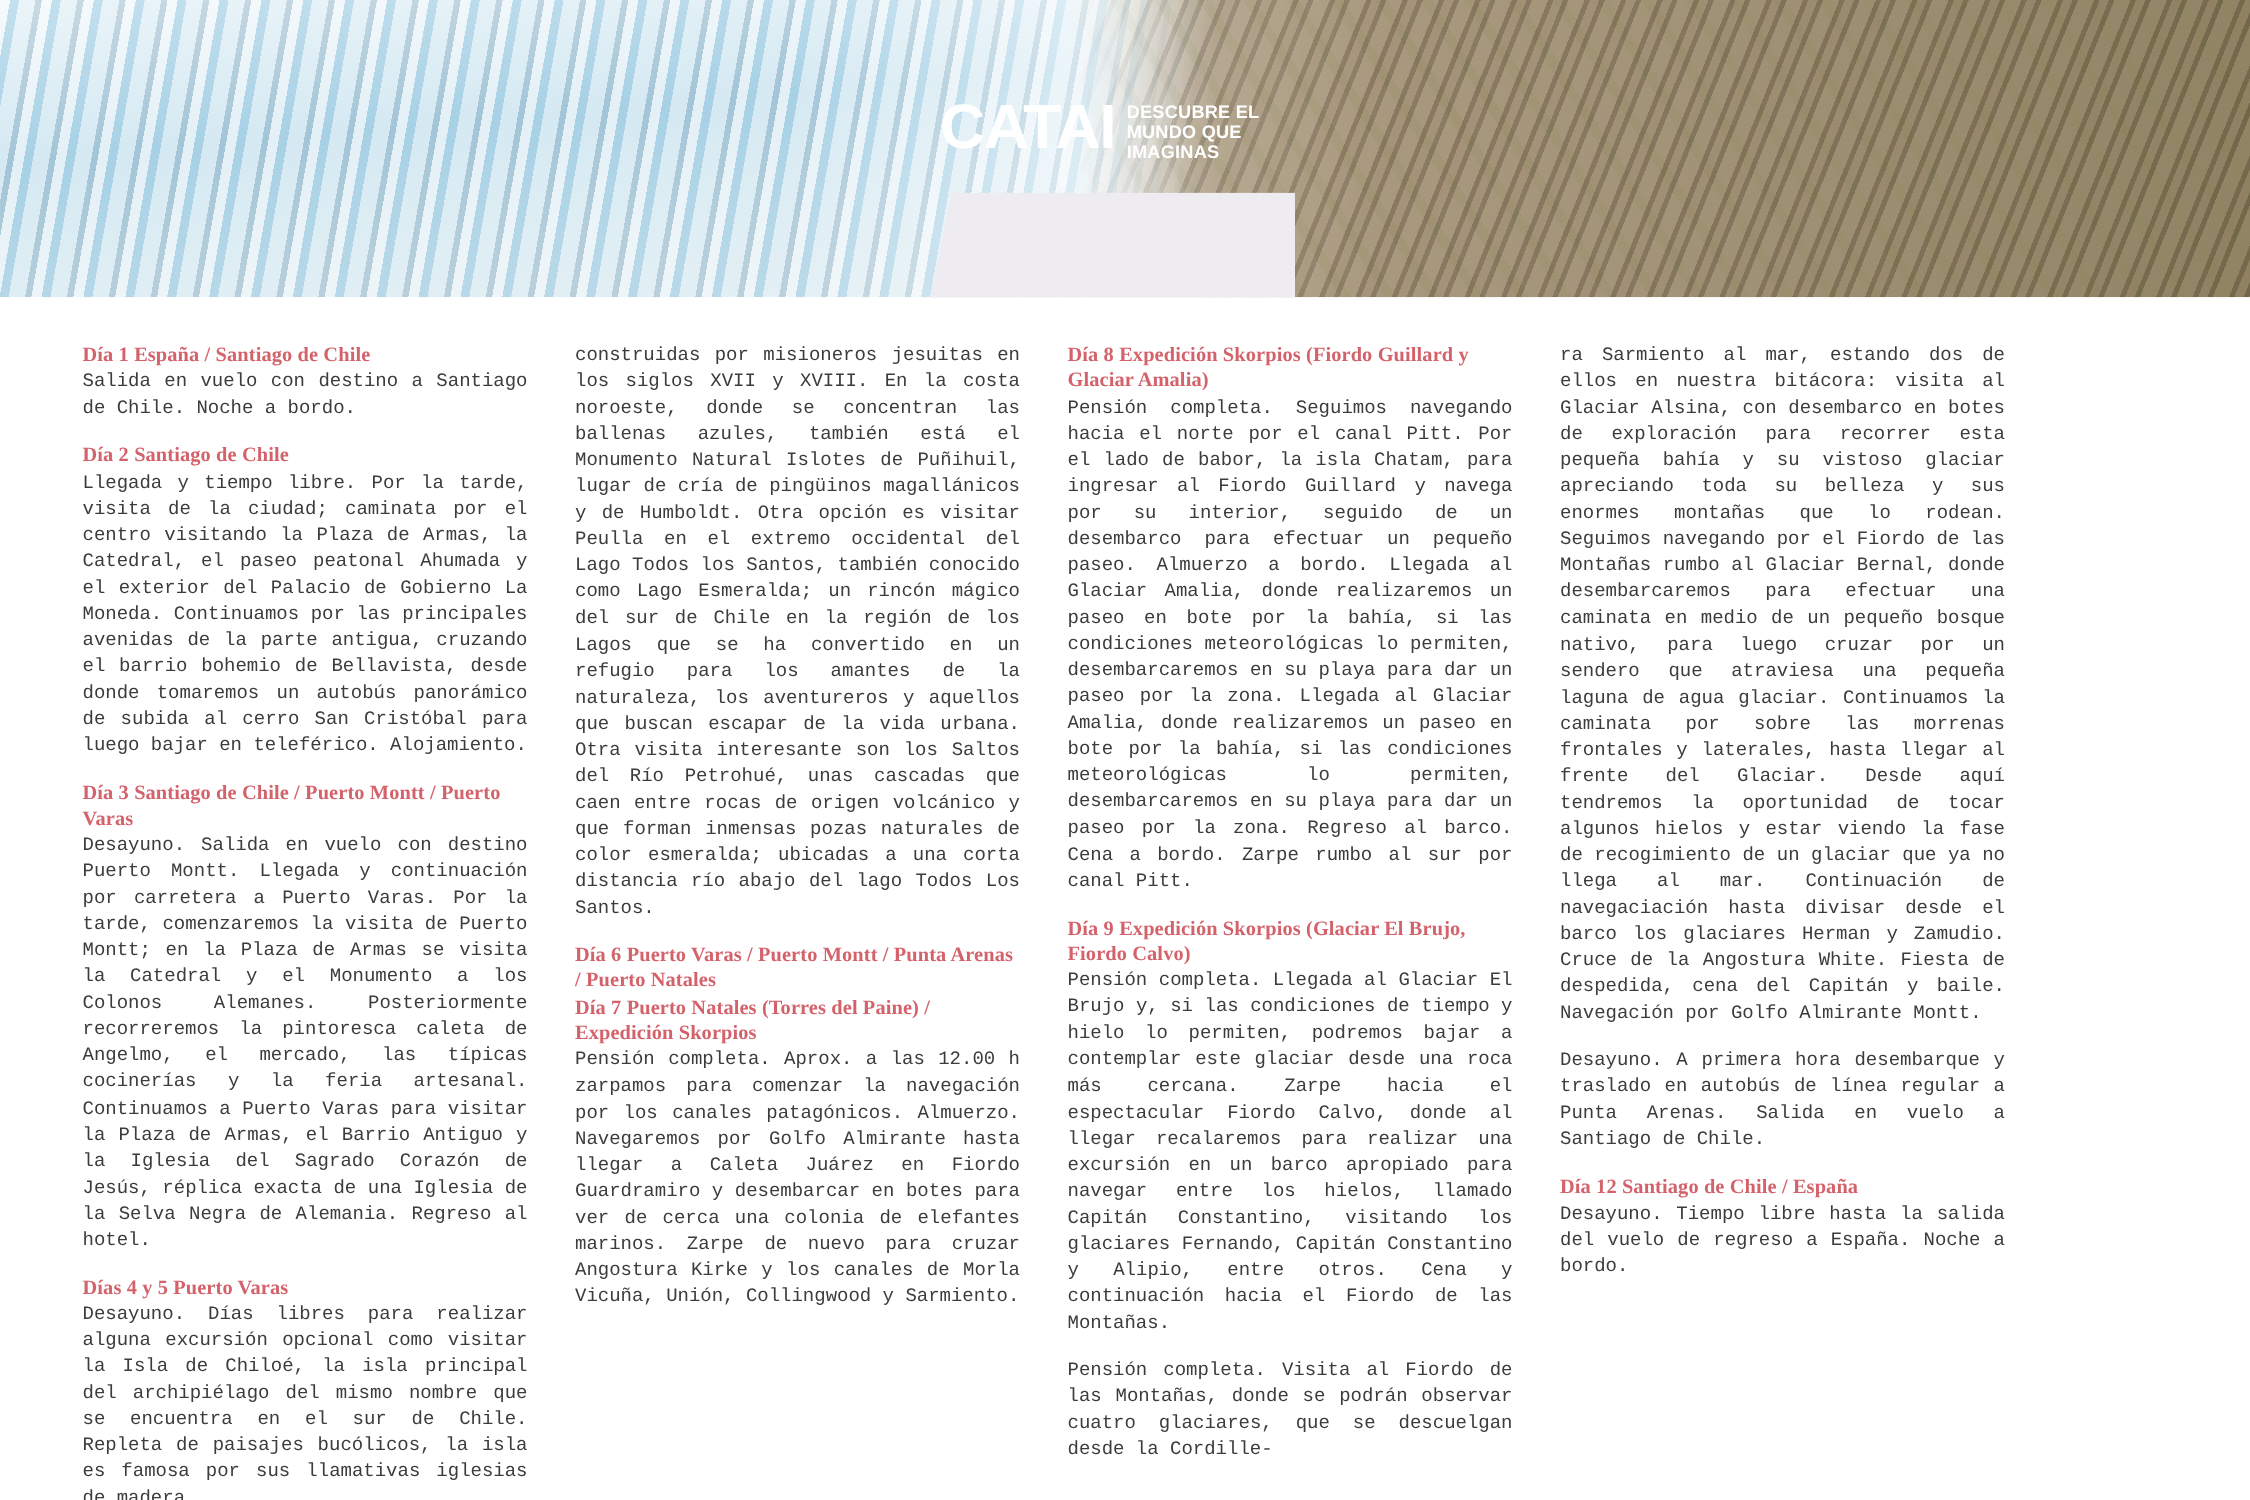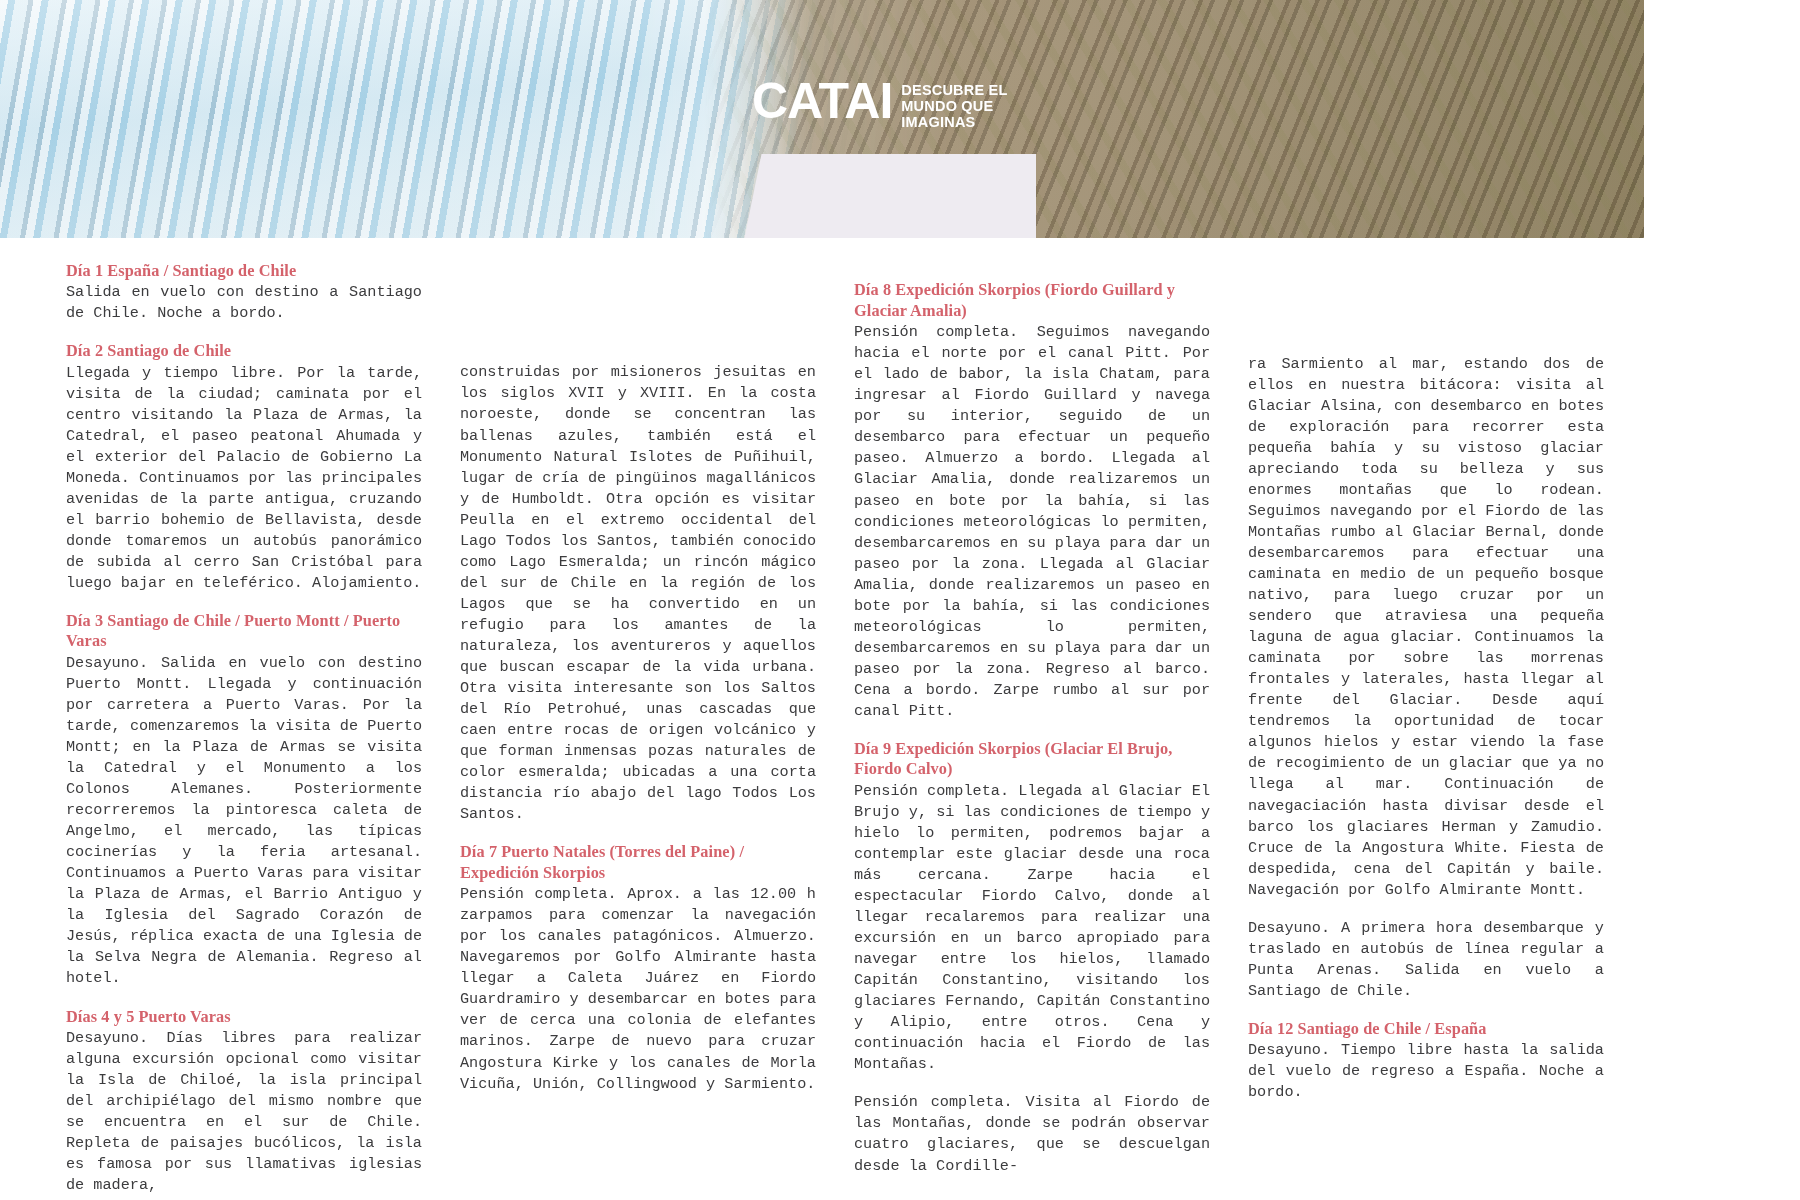--- a/index.html
+++ b/index.html
@@ -11,21 +11,21 @@
     width: 1800px;
     height: 1200px;
     font-family: "Liberation Sans", sans-serif;
     overflow: hidden;
     position: relative;
   }
 
   
   .banner {
     position: relative;
-    width: 1644px;
+    width: 1800px;
     height: 238px;
     overflow: hidden;
   }
   .banner-photo {
     position: absolute;
     inset: 0;
     
     background:
       
       repeating-linear-gradient(118deg,
@@ -127,21 +127,21 @@
   .content {
     position: absolute;
     left: 0;
     top: 238px;
     width: 1756px;
     height: 962px;
     padding: 36px 66px 0 66px;
     box-sizing: border-box;
     display: flex;
     gap: 38px;
-    align-items: center;
+    align-items: flex-start;
   }
   .column {
     width: 356px;
     flex: 0 0 356px;
   }
   .entry { margin-bottom: 1px; }
   .entry-title {
     color: #d4626b;
     font-family: "Liberation Serif", serif;
     font-weight: 700;
@@ -197,20 +197,21 @@
       <div class="entry">
         <div class="entry-title">Días 4 y 5 Puerto Varas</div>
         <div class="entry-body">Desayuno. Días libres para realizar alguna excursión opcional como visitar la Isla de Chiloé, la isla principal del archipiélago del mismo nombre que se encuentra en el sur de Chile. Repleta de paisajes bucólicos, la isla es famosa por sus llamativas iglesias de madera,</div>
       </div>
     </div>
   <div class="column">
       <div class="entry">
         <div class="entry-body cont">construidas por misioneros jesuitas en los siglos XVII y XVIII. En la costa noroeste, donde se concentran las ballenas azules, también está el Monumento Natural Islotes de Puñihuil, lugar de cría de pingüinos magallánicos y de Humboldt. Otra opción es visitar Peulla en el extremo occidental del Lago Todos los Santos, también conocido como Lago Esmeralda; un rincón mágico del sur de Chile en la región de los Lagos que se ha convertido en un refugio para los amantes de la naturaleza, los aventureros y aquellos que buscan escapar de la vida urbana. Otra visita interesante son los Saltos del Río Petrohué, unas cascadas que caen entre rocas de origen volcánico y que forman inmensas pozas naturales de color esmeralda; ubicadas a una corta distancia río abajo del lago Todos Los Santos.</div>
       </div>
       <div class="entry">
+        <div class="entry-title">Día 6 Puerto Varas / Puerto Montt / Punta Arenas / Puerto Natales</div>
       </div>
       <div class="entry">
         <div class="entry-title">Día 7 Puerto Natales (Torres del Paine) / Expedición Skorpios</div>
         <div class="entry-body">Pensión completa. Aprox. a las 12.00 h zarpamos para comenzar la navegación por los canales patagónicos. Almuerzo. Navegaremos por Golfo Almirante hasta llegar a Caleta Juárez en Fiordo Guardramiro y desembarcar en botes para ver de cerca una colonia de elefantes marinos. Zarpe de nuevo para cruzar Angostura Kirke y los canales de Morla Vicuña, Unión, Collingwood y Sarmiento.</div>
       </div>
     </div>
   <div class="column">
       <div class="entry">
         <div class="entry-title">Día 8 Expedición Skorpios (Fiordo Guillard y Glaciar Amalia)</div>
         <div class="entry-body">Pensión completa. Seguimos navegando hacia el norte por el canal Pitt. Por el lado de babor, la isla Chatam, para ingresar al Fiordo Guillard y navega por su interior, seguido de un desembarco para efectuar un pequeño paseo. Almuerzo a bordo. Llegada al Glaciar Amalia, donde realizaremos un paseo en bote por la bahía, si las condiciones meteorológicas lo permiten, desembarcaremos en su playa para dar un paseo por la zona. Llegada al Glaciar Amalia, donde realizaremos un paseo en bote por la bahía, si las condiciones meteorológicas lo permiten, desembarcaremos en su playa para dar un paseo por la zona. Regreso al barco. Cena a bordo. Zarpe rumbo al sur por canal Pitt.</div>

